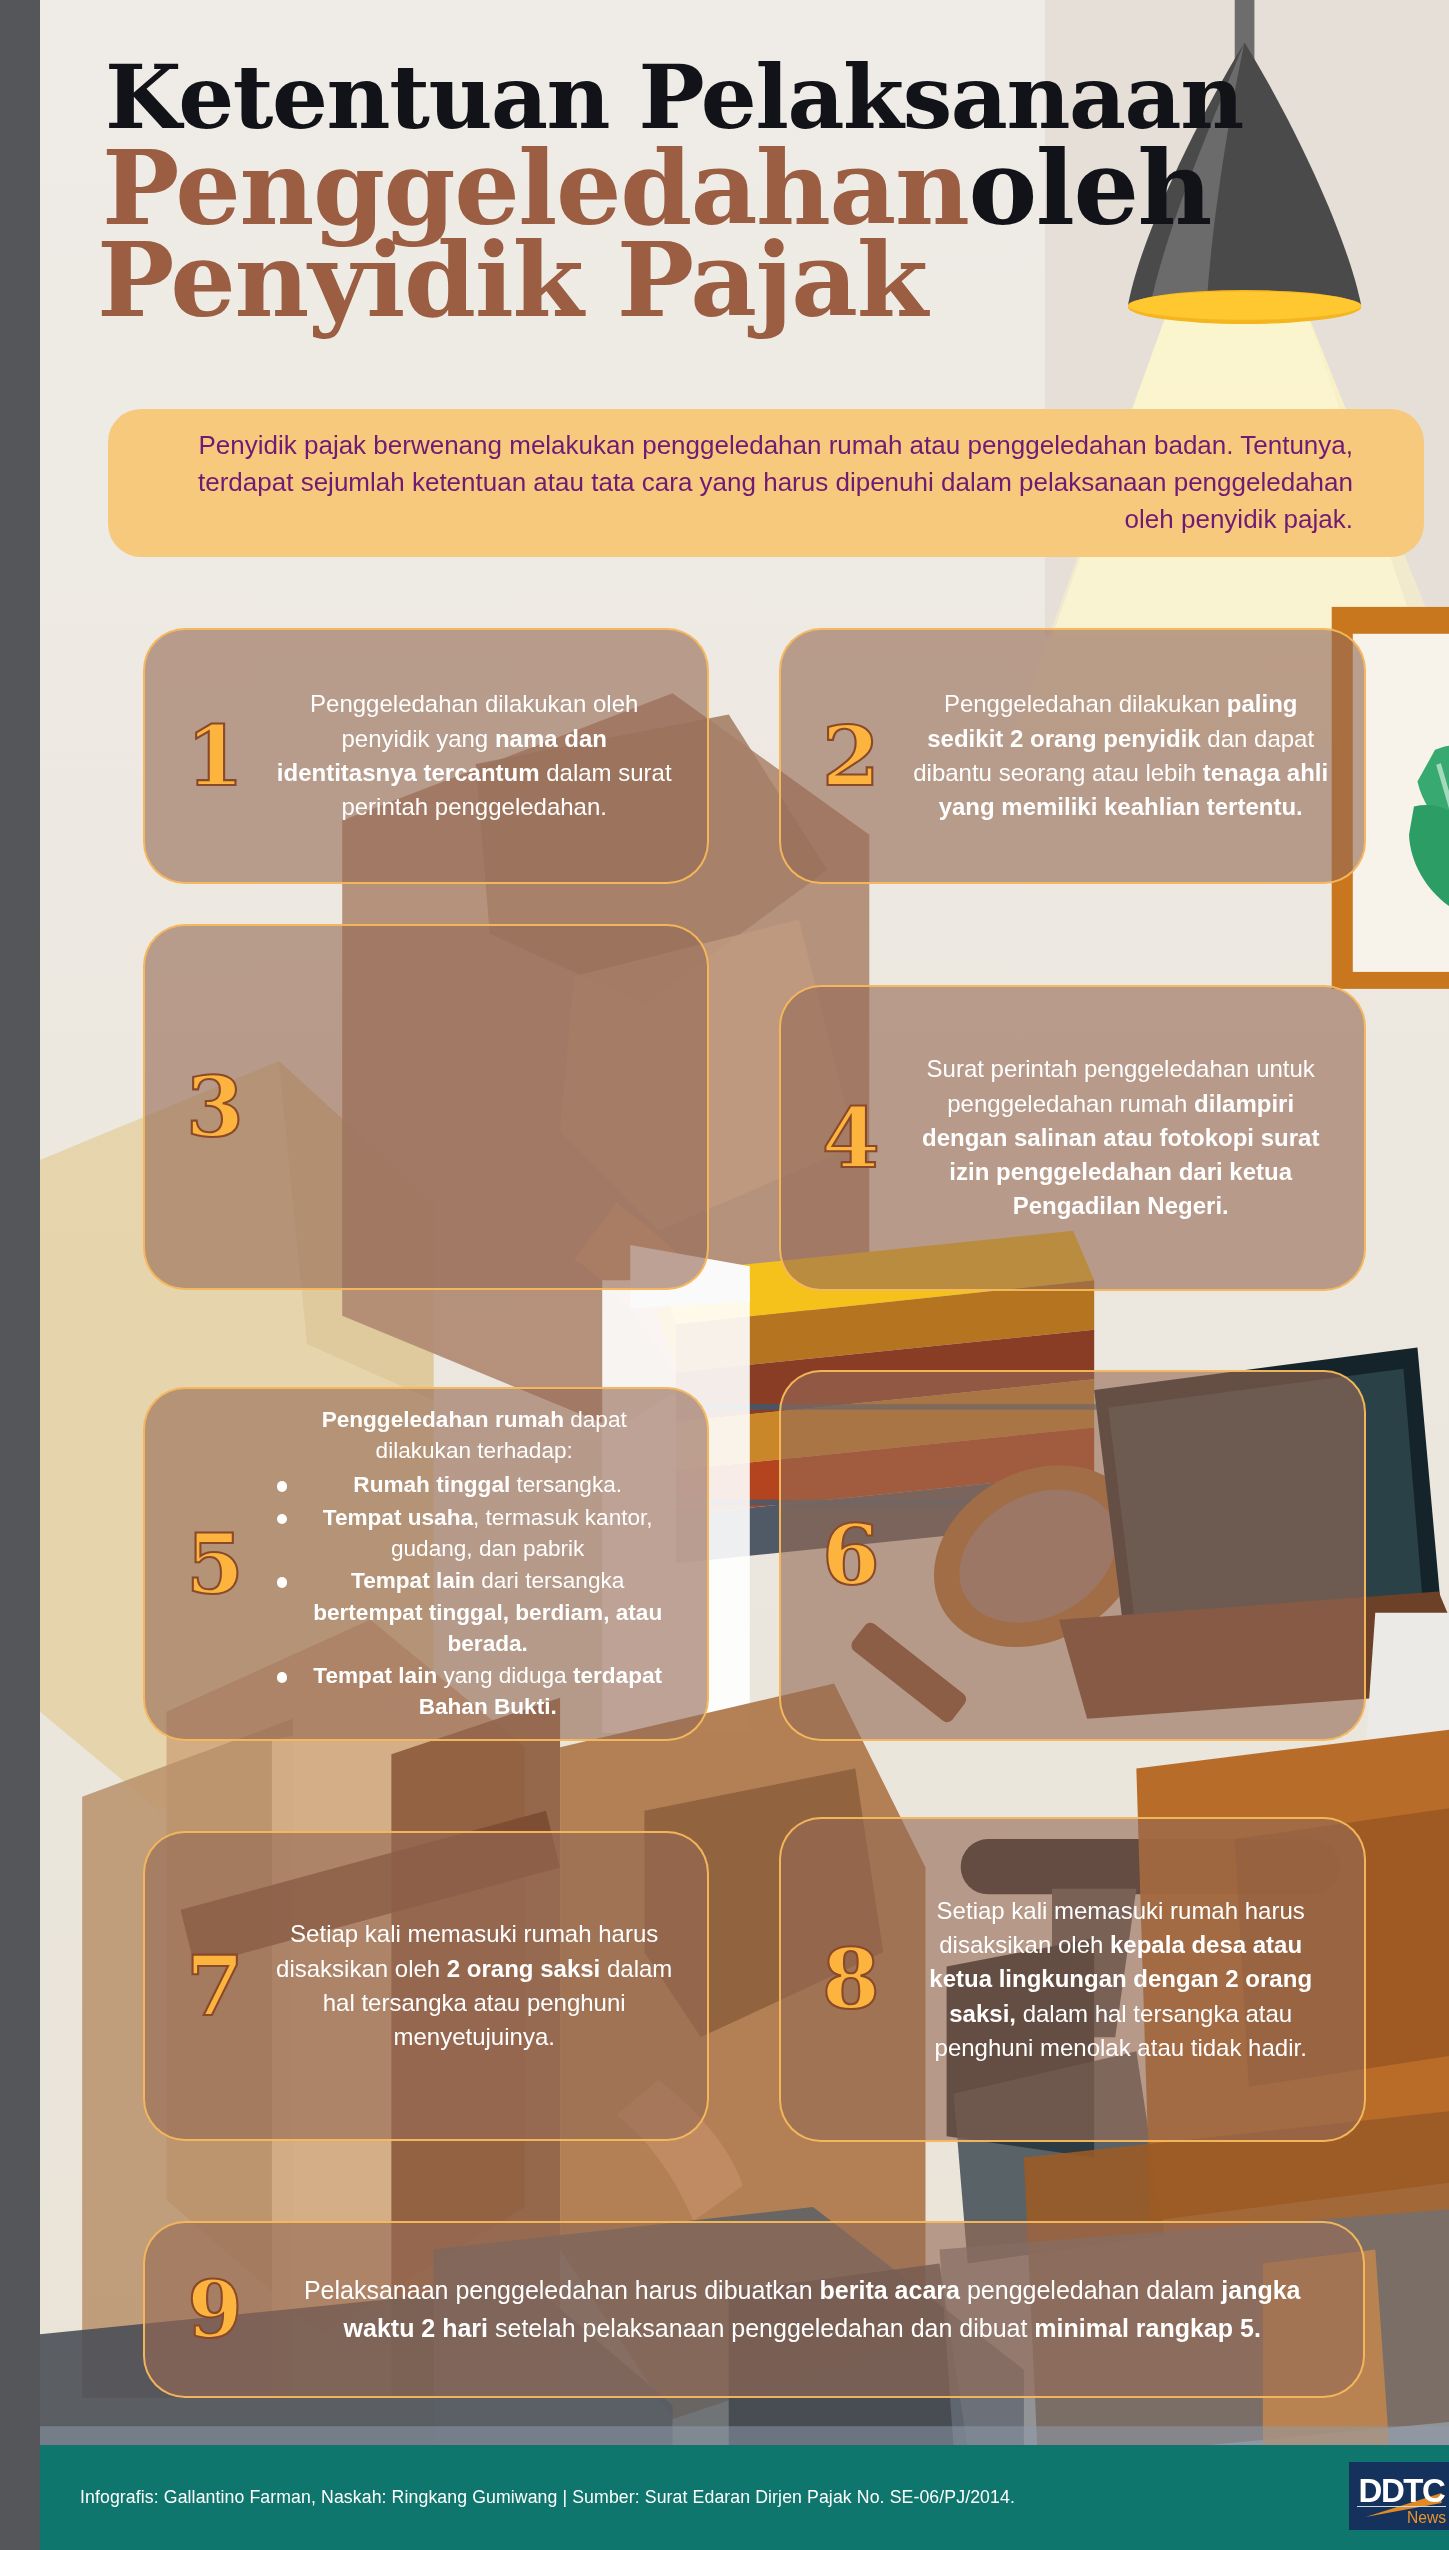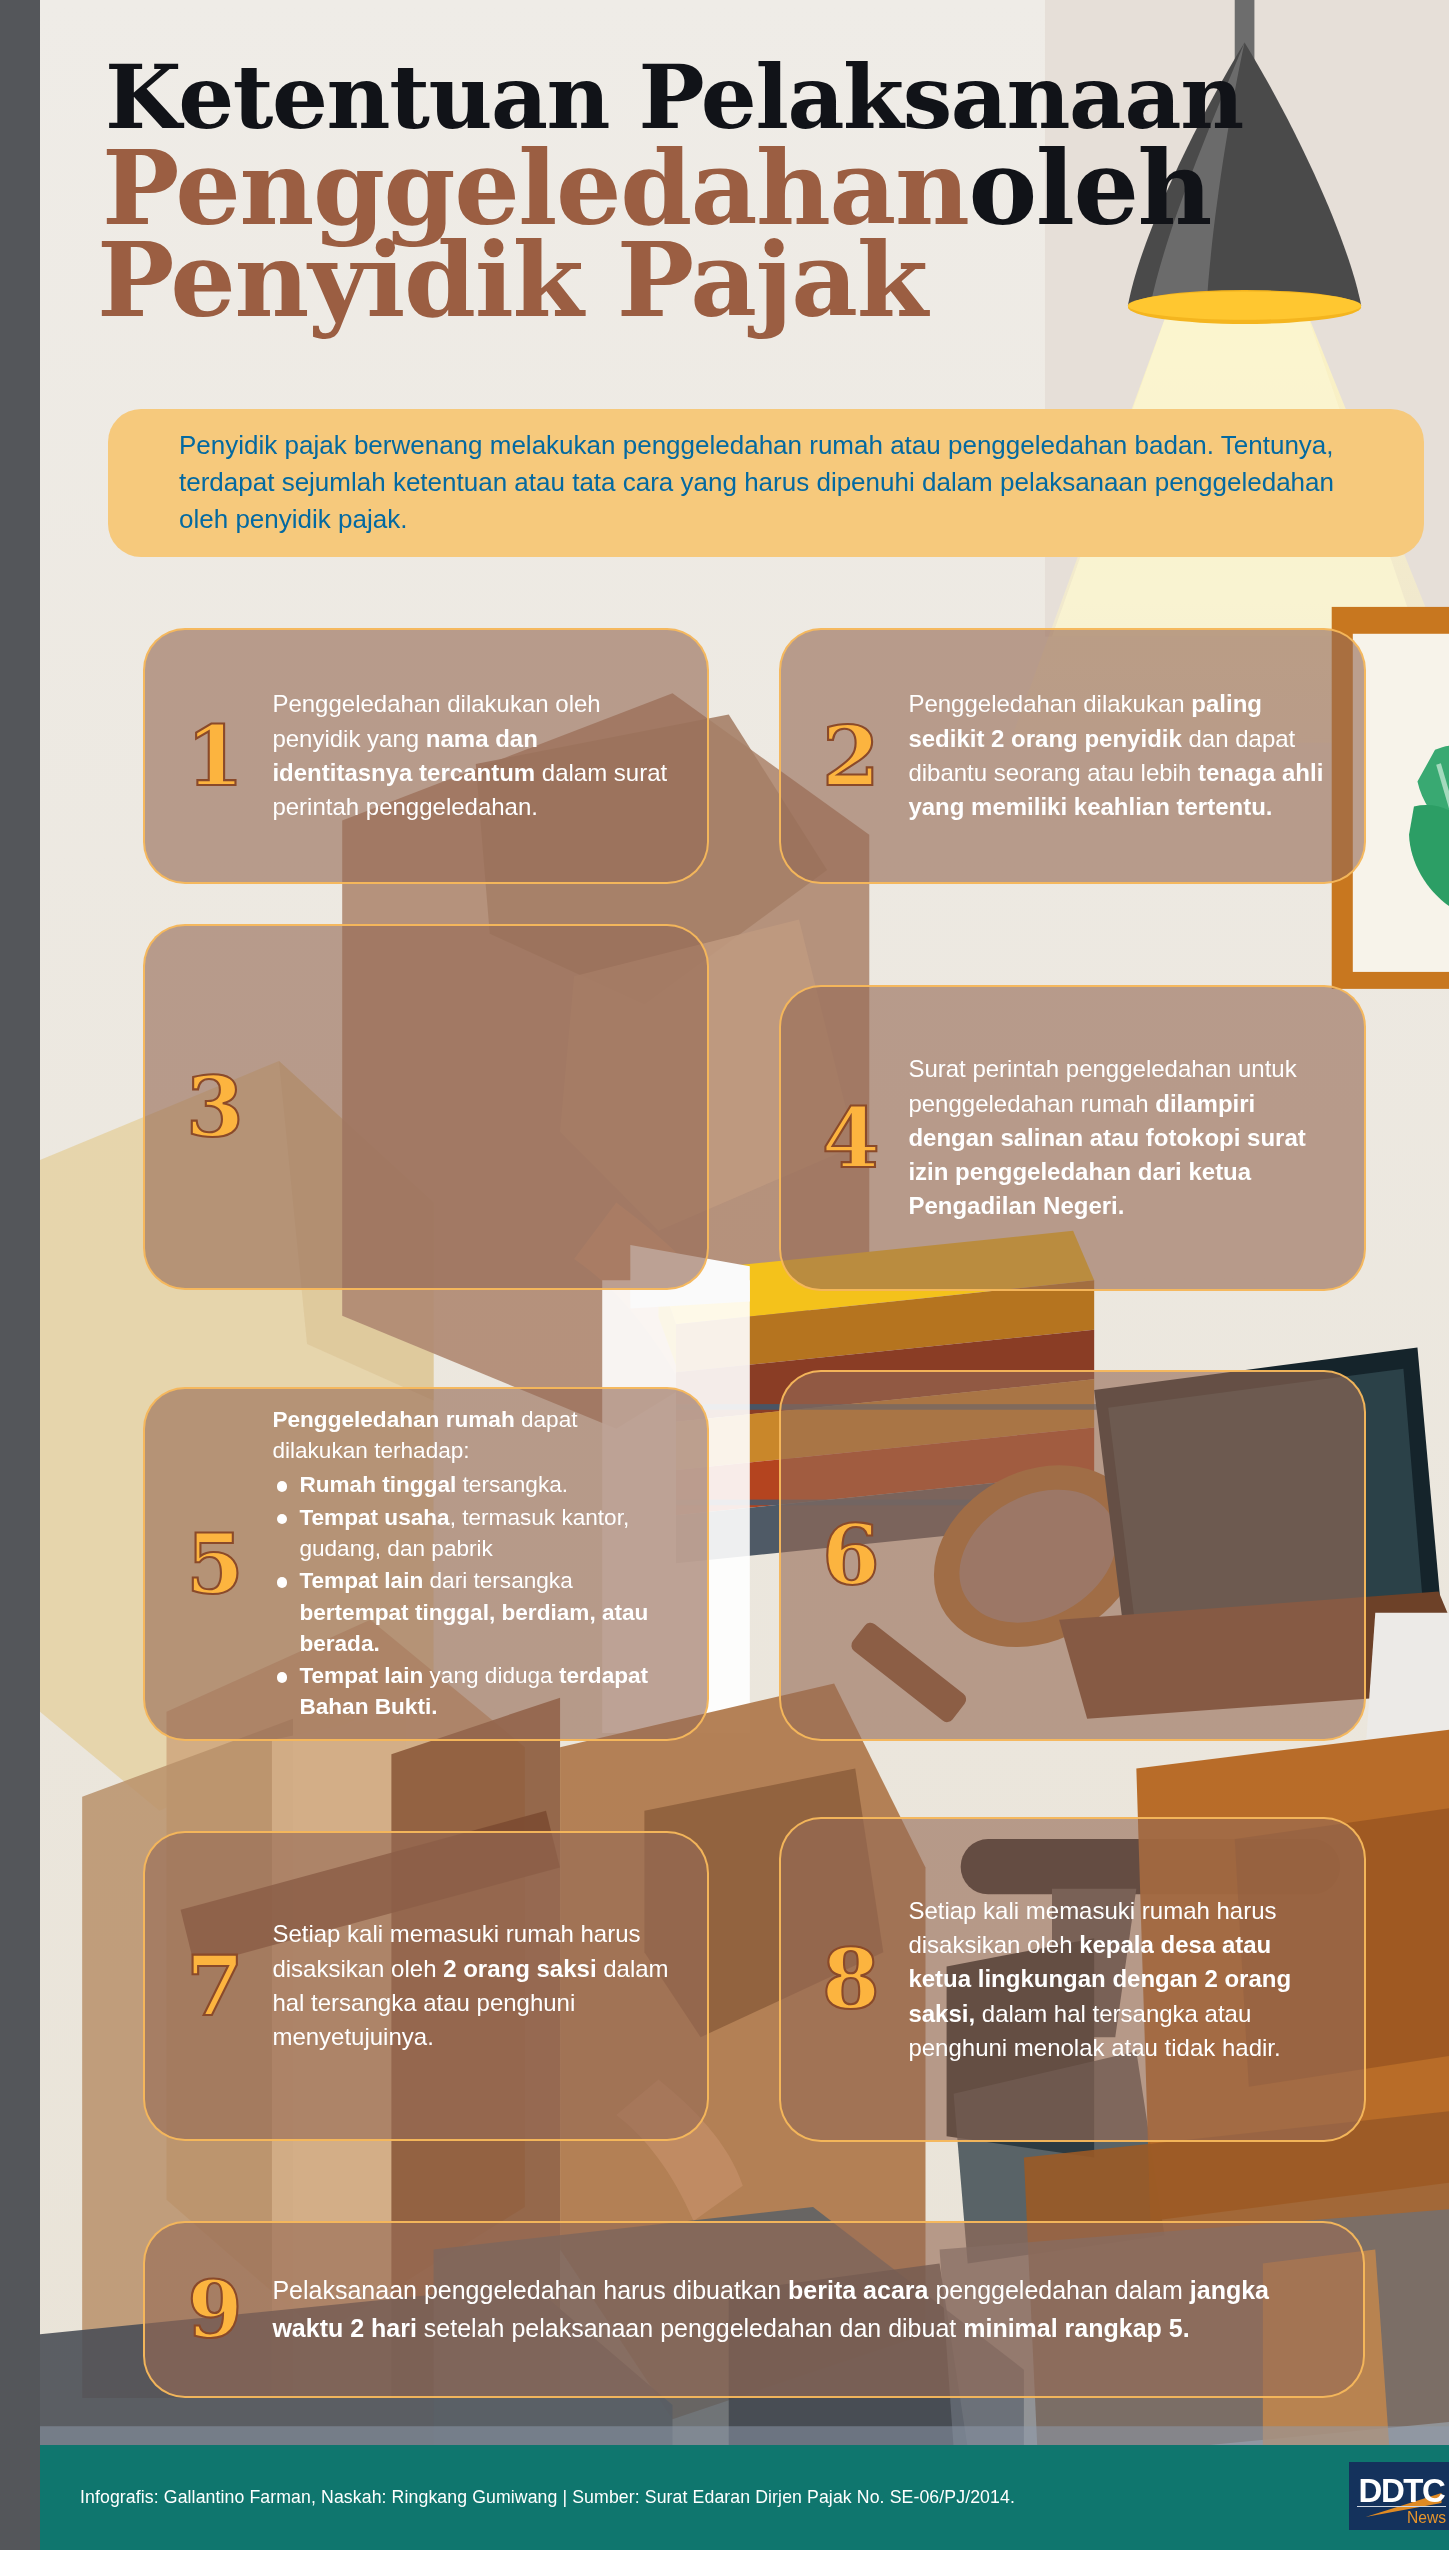--- a/index.html
+++ b/index.html
@@ -29,21 +29,21 @@
   .t3 { position:absolute; left:57px; top:233px; font-size:103px; color:#9b5e42; }
 
   
   .intro {
     position:absolute; left:68px; top:409px; width:1316px; min-height:134px;
     background:#f6c97c; border-radius:33px;
     display:flex; align-items:center; justify-content:center;
     padding:18.4px 71px; z-index:32;
   }
   .intro p {
-    font-size:26px; line-height:1.42; color:#0369a1; text-align:left;
+    font-size:26px; line-height:1.42; color:#701a75; text-align:right;
     font-family:"Liberation Sans", sans-serif;
   }
 
   
   .cards { position:absolute; left:0; top:0; width:100%; height:100%; z-index:31; }
 
   .card {
     position:absolute;
     background:rgba(150,106,86,0.62);
     border:2.1px solid rgba(248,185,92,0.95);
@@ -55,20 +55,21 @@
     flex:0 0 auto; width:78px; text-align:center;
     font-family:"DejaVu Serif", serif; font-weight:700;
     font-size:83px; line-height:1; color:#fcb43f;
     -webkit-text-stroke:2.1px #8a4a2a;
     text-shadow:0 0 0 #8a4a2a;
   }
   .card .body { flex:1 1 auto; }
   .card .body p, .card .body li {
     color:#ffffff; font-size:24px; line-height:1.43;
     font-family:"Liberation Sans", sans-serif;
+    text-align:center;
   }
   .card .body b { font-weight:700; }
   .card ul { list-style:none; margin-top:2.8px; }
   .card ul li { position:relative; padding-left:27px; margin-bottom:1.4px; }
   .card ul li::before {
     content:""; position:absolute; left:4.2px; top:12px;
     width:10.6px; height:10.6px; border-radius:50%; background:#fff;
   }
 
   

